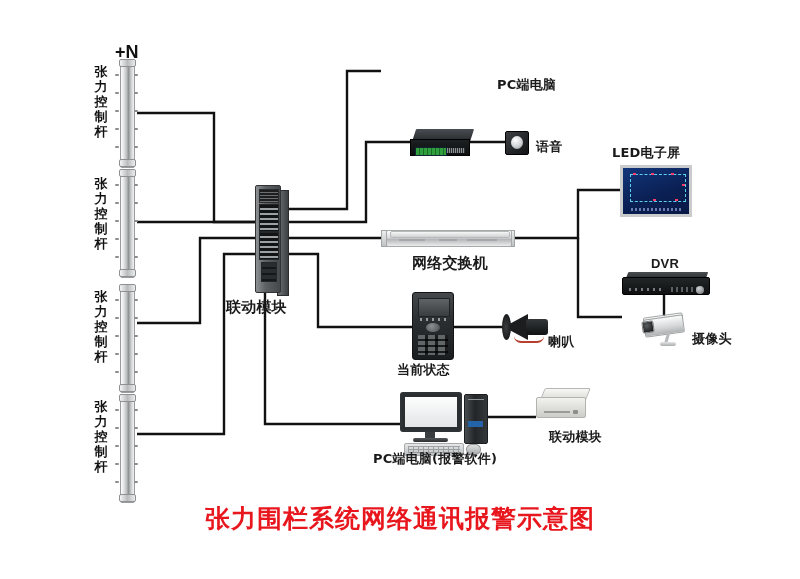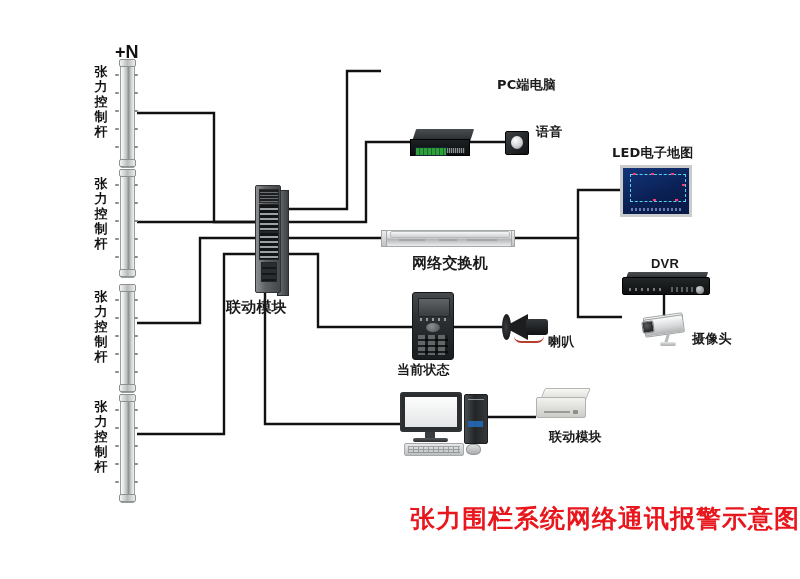--- a/index.html
+++ b/index.html
@@ -374,21 +374,21 @@
 
   <div class="ctrlbox" style="left:410px;top:129px;">
     <div class="top"></div>
     <div class="face">
       <div class="green"></div>
       <div class="pins"></div>
     </div>
   </div>
 
   <div class="voice" style="left:505px;top:131px;"></div>
-  <div class="lbl cn" style="left:536px;top:123px;">语音</div>
+  <div class="lbl cn" style="left:536px;top:138px;">语音</div>
 
   <div class="linkage" style="left:386px;top:228px;">
     <div class="ear l"></div>
     <div class="ear r"></div>
     <div class="bar">
       <div class="lip"></div>
       <div class="tick" style="left:12px;width:26px;"></div>
       <div class="tick" style="left:52px;width:18px;"></div>
       <div class="tick" style="left:80px;width:30px;"></div>
     </div>
@@ -398,21 +398,21 @@
   <div class="ledmap" style="left:620px;top:165px;">
     <div class="path" style="left:7px;top:6px;width:54px;height:26px;"></div>
     <div class="dot" style="left:10px;top:5px;"></div>
     <div class="dot" style="left:28px;top:5px;"></div>
     <div class="dot" style="left:48px;top:5px;"></div>
     <div class="dot" style="left:59px;top:16px;"></div>
     <div class="dot" style="left:30px;top:31px;"></div>
     <div class="dot" style="left:52px;top:31px;"></div>
     <div class="cap"></div>
   </div>
-  <div class="lbl cn" style="left:612px;top:144px;">LED电子地图</div>
+  <div class="lbl cn" style="left:612px;top:144px;">LED电子屏</div>
 
   <div class="dvr" style="left:622px;top:272px;">
     <div class="top"></div>
     <div class="face">
       <div class="leds"></div>
       <div class="btns"></div>
       <div class="knob"></div>
     </div>
   </div>
   <div class="lbl" style="left:651px;top:256px;">DVR</div>
@@ -450,25 +450,26 @@
     <div class="foot"></div>
     <div class="tower">
         <b></b>
         <u></u>
       </div>
     <div class="kb">
         <i></i>
       </div>
     <div class="mouse"></div>
   </div>
+  <div class="lbl cn" style="left:373px;top:450px;">PC端电脑(报警软件)</div>
 
   <div class="printer" style="left:536px;top:388px;">
     <div class="top"></div>
     <div class="body">
       <div class="slot"></div>
       <div class="btn"></div>
     </div>
   </div>
   <div class="lbl cn" style="left:549px;top:428px;">联动模块</div>
 
-  <div class="title" style="left:0;top:502px;text-align:right;">张力围栏系统网络通讯报警示意图</div>
+  <div class="title" style="left:0;top:502px;">张力围栏系统网络通讯报警示意图</div>
 
 </div>
 
 </body></html>

